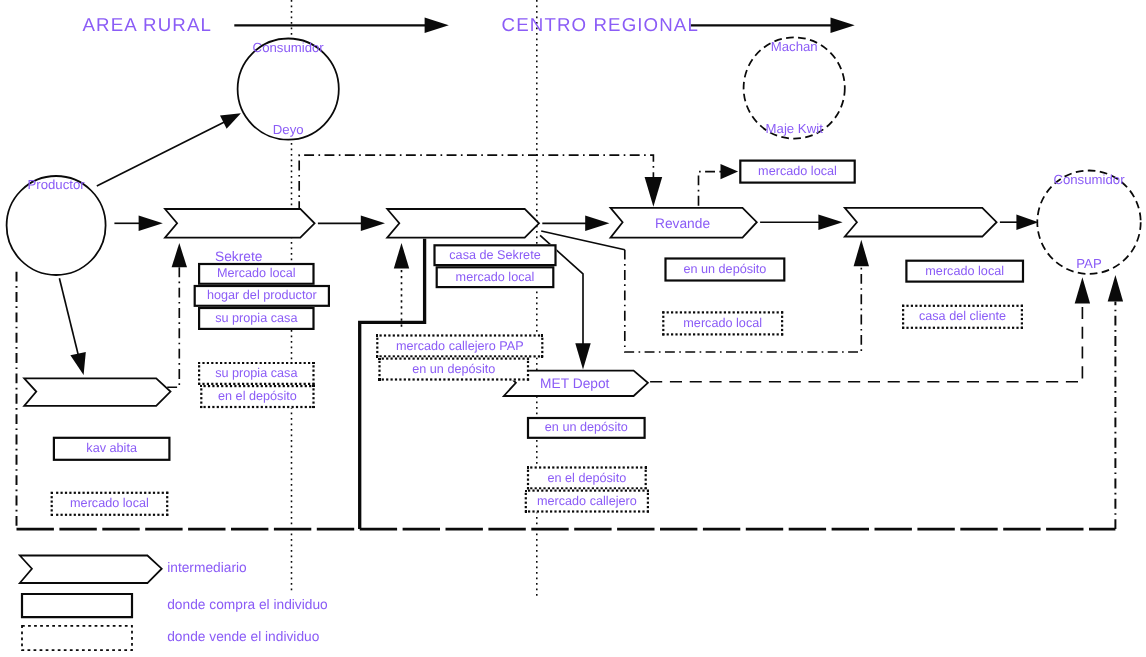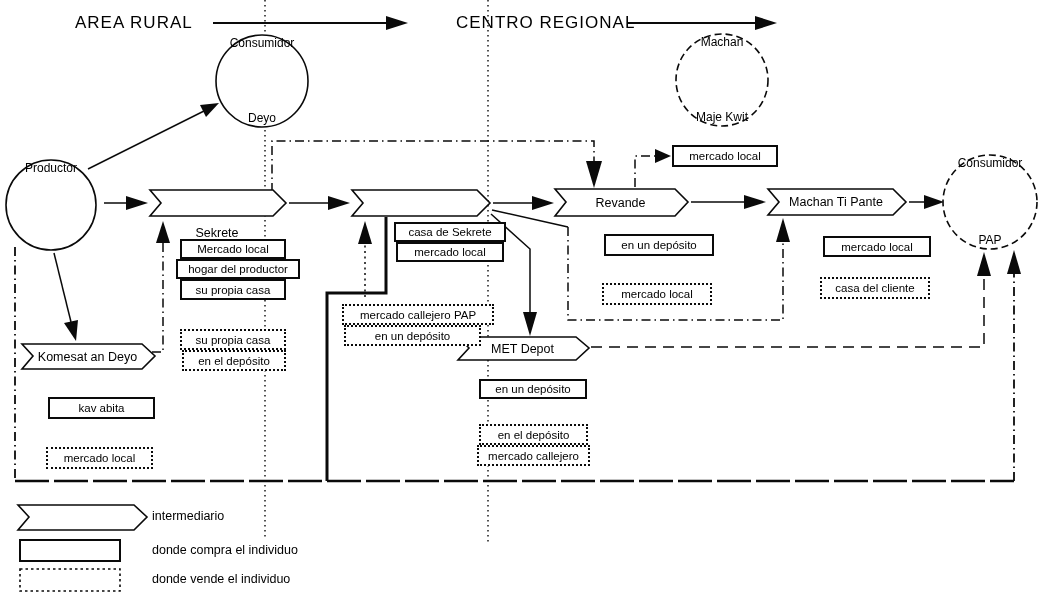--- a/index.html
+++ b/index.html
@@ -1,18 +1,18 @@
 <!DOCTYPE html>
 <html><head>
 <meta charset="utf-8">
 <style>
   html,body{margin:0;padding:0;background:#fff;}
   #diagram{
     position:relative;width:1042px;height:597px;background:#ffffff;
-    font-family:"Liberation Sans","DejaVu Sans",sans-serif;color:#000000;overflow:hidden;
+    font-family:"Liberation Sans","DejaVu Sans",sans-serif;color:#8b5cf6;overflow:hidden;
   }
   .abs{position:absolute;}
   .hdr{font-size:17px;letter-spacing:1px;white-space:nowrap;}
   .circle-label{display:flex;flex-direction:column;align-items:center;justify-content:space-between;
     text-align:center;font-size:12px;line-height:1.45;}
   .banner-label{display:flex;align-items:center;justify-content:center;font-size:12.5px;white-space:nowrap;}
   .bbox{border:2px solid #0a0a0a;background:#fff;display:flex;align-items:center;justify-content:center;
     font-size:11.5px;white-space:nowrap;box-sizing:border-box;}
   .sbox{border:2px dotted #0a0a0a;background:#fff;display:flex;align-items:center;justify-content:center;
     font-size:11.5px;white-space:nowrap;box-sizing:border-box;}
@@ -124,22 +124,20 @@
     <span>Machan</span>
     <span>Maje Kwit</span>
   </div>
   <div class="abs circle-label" style="left:943px;top:155px;width:94px;height:94px;">
     <span>Consumidor</span>
     <span>PAP</span>
   </div>
 
   <div class="abs banner-label" style="left:161px;top:190px;width:112px;height:26px;margin-top:30px;">Sekrete</div>
   <div class="abs banner-label" style="left:566px;top:189px;width:109px;height:27px;">Revande</div>
-  <div class="abs banner-label" style="left:779px;top:189px;width:114px;height:26px;">Machan Ti Pante</div>
-  <div class="abs banner-label" style="left:33px;top:344px;width:109px;height:25px;">Komesat an Deyo</div>
   <div class="abs banner-label" style="left:469px;top:337px;width:107px;height:23px;">MET Depot</div>
 
   <div class="abs bbox" style="left:180px;top:239px;width:106px;height:20px;">Mercado local</div>
   <div class="abs bbox" style="left:176px;top:259px;width:124px;height:20px;">hogar del productor</div>
   <div class="abs bbox" style="left:180px;top:279px;width:106px;height:21px;">su propia casa</div>
   <div class="abs bbox" style="left:394px;top:222px;width:112px;height:20px;">casa de Sekrete</div>
   <div class="abs bbox" style="left:396px;top:242px;width:108px;height:20px;">mercado local</div>
   <div class="abs bbox" style="left:604px;top:234px;width:110px;height:22px;">en un depósito</div>
   <div class="abs bbox" style="left:672px;top:145px;width:106px;height:22px;">mercado local</div>
   <div class="abs bbox" style="left:823px;top:236px;width:108px;height:21px;">mercado local</div>

